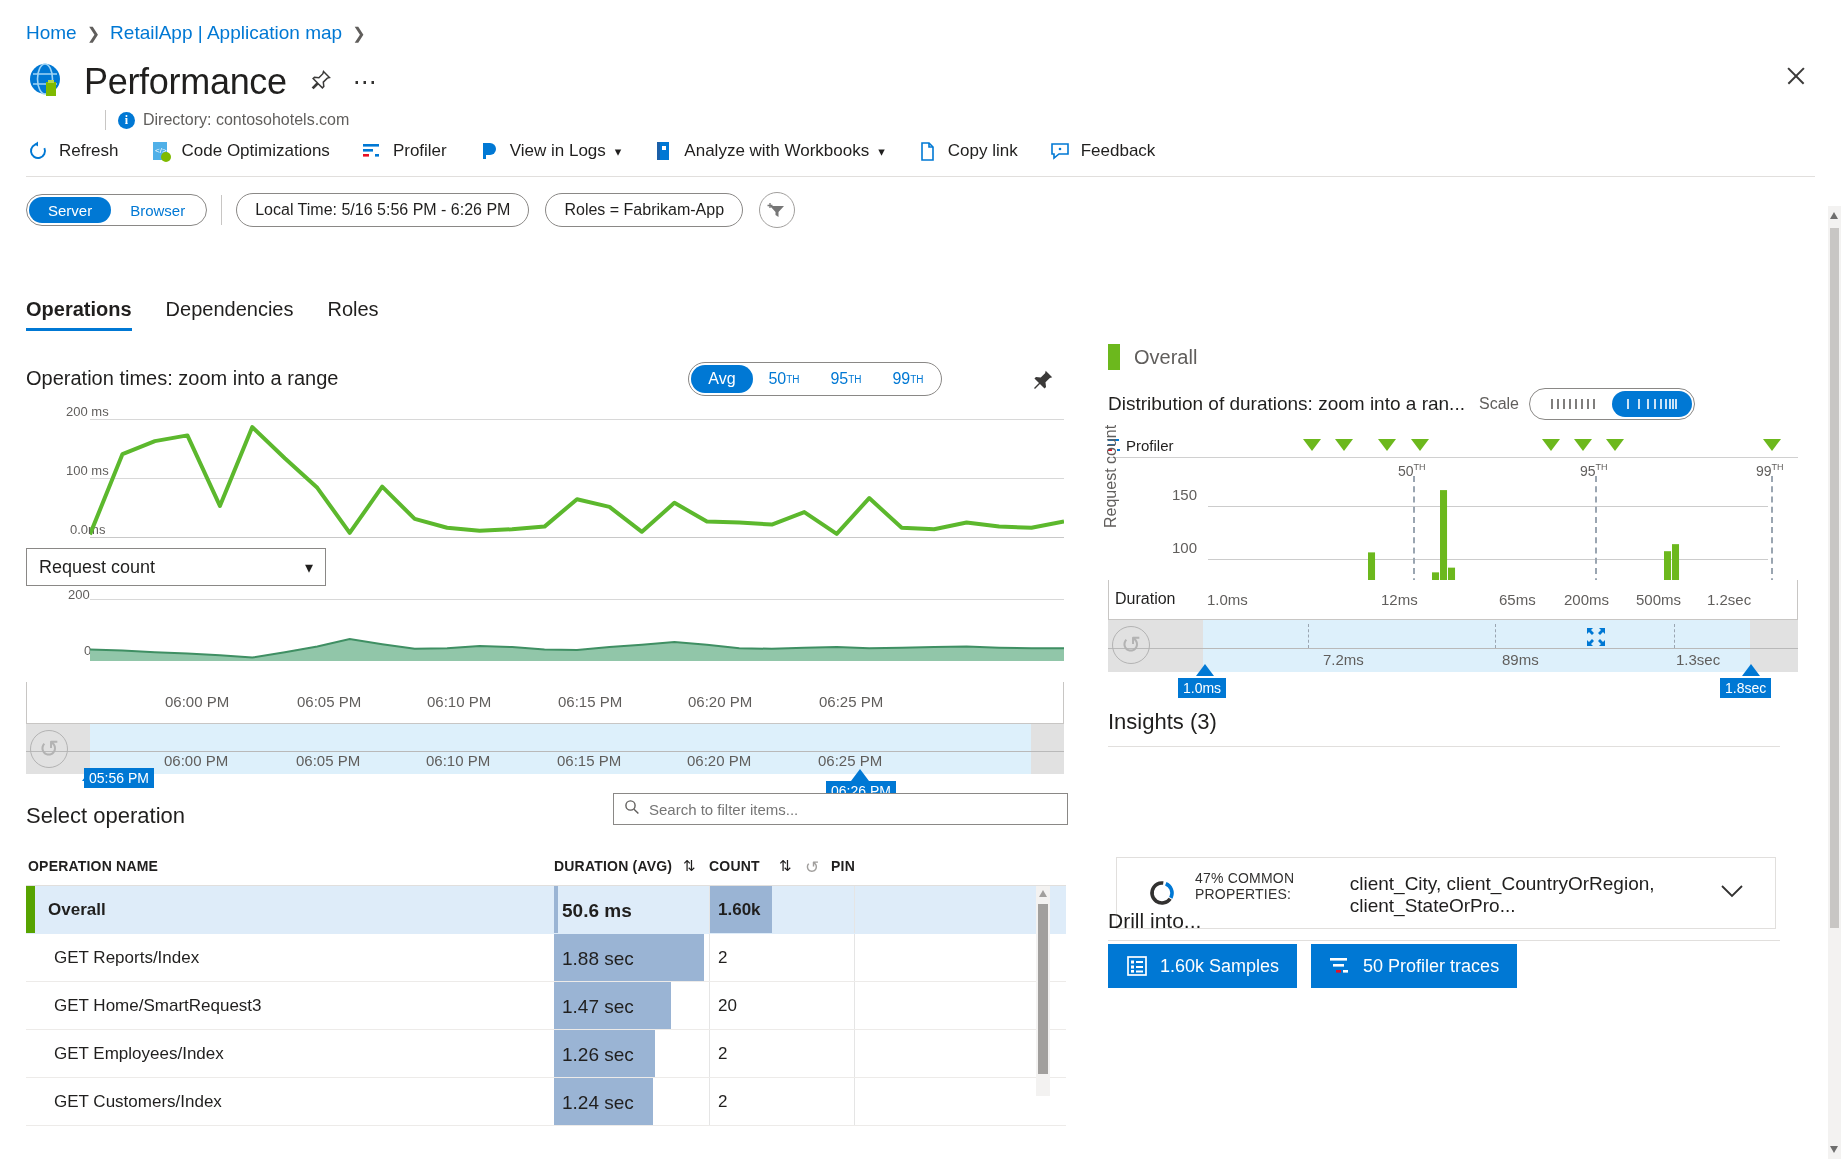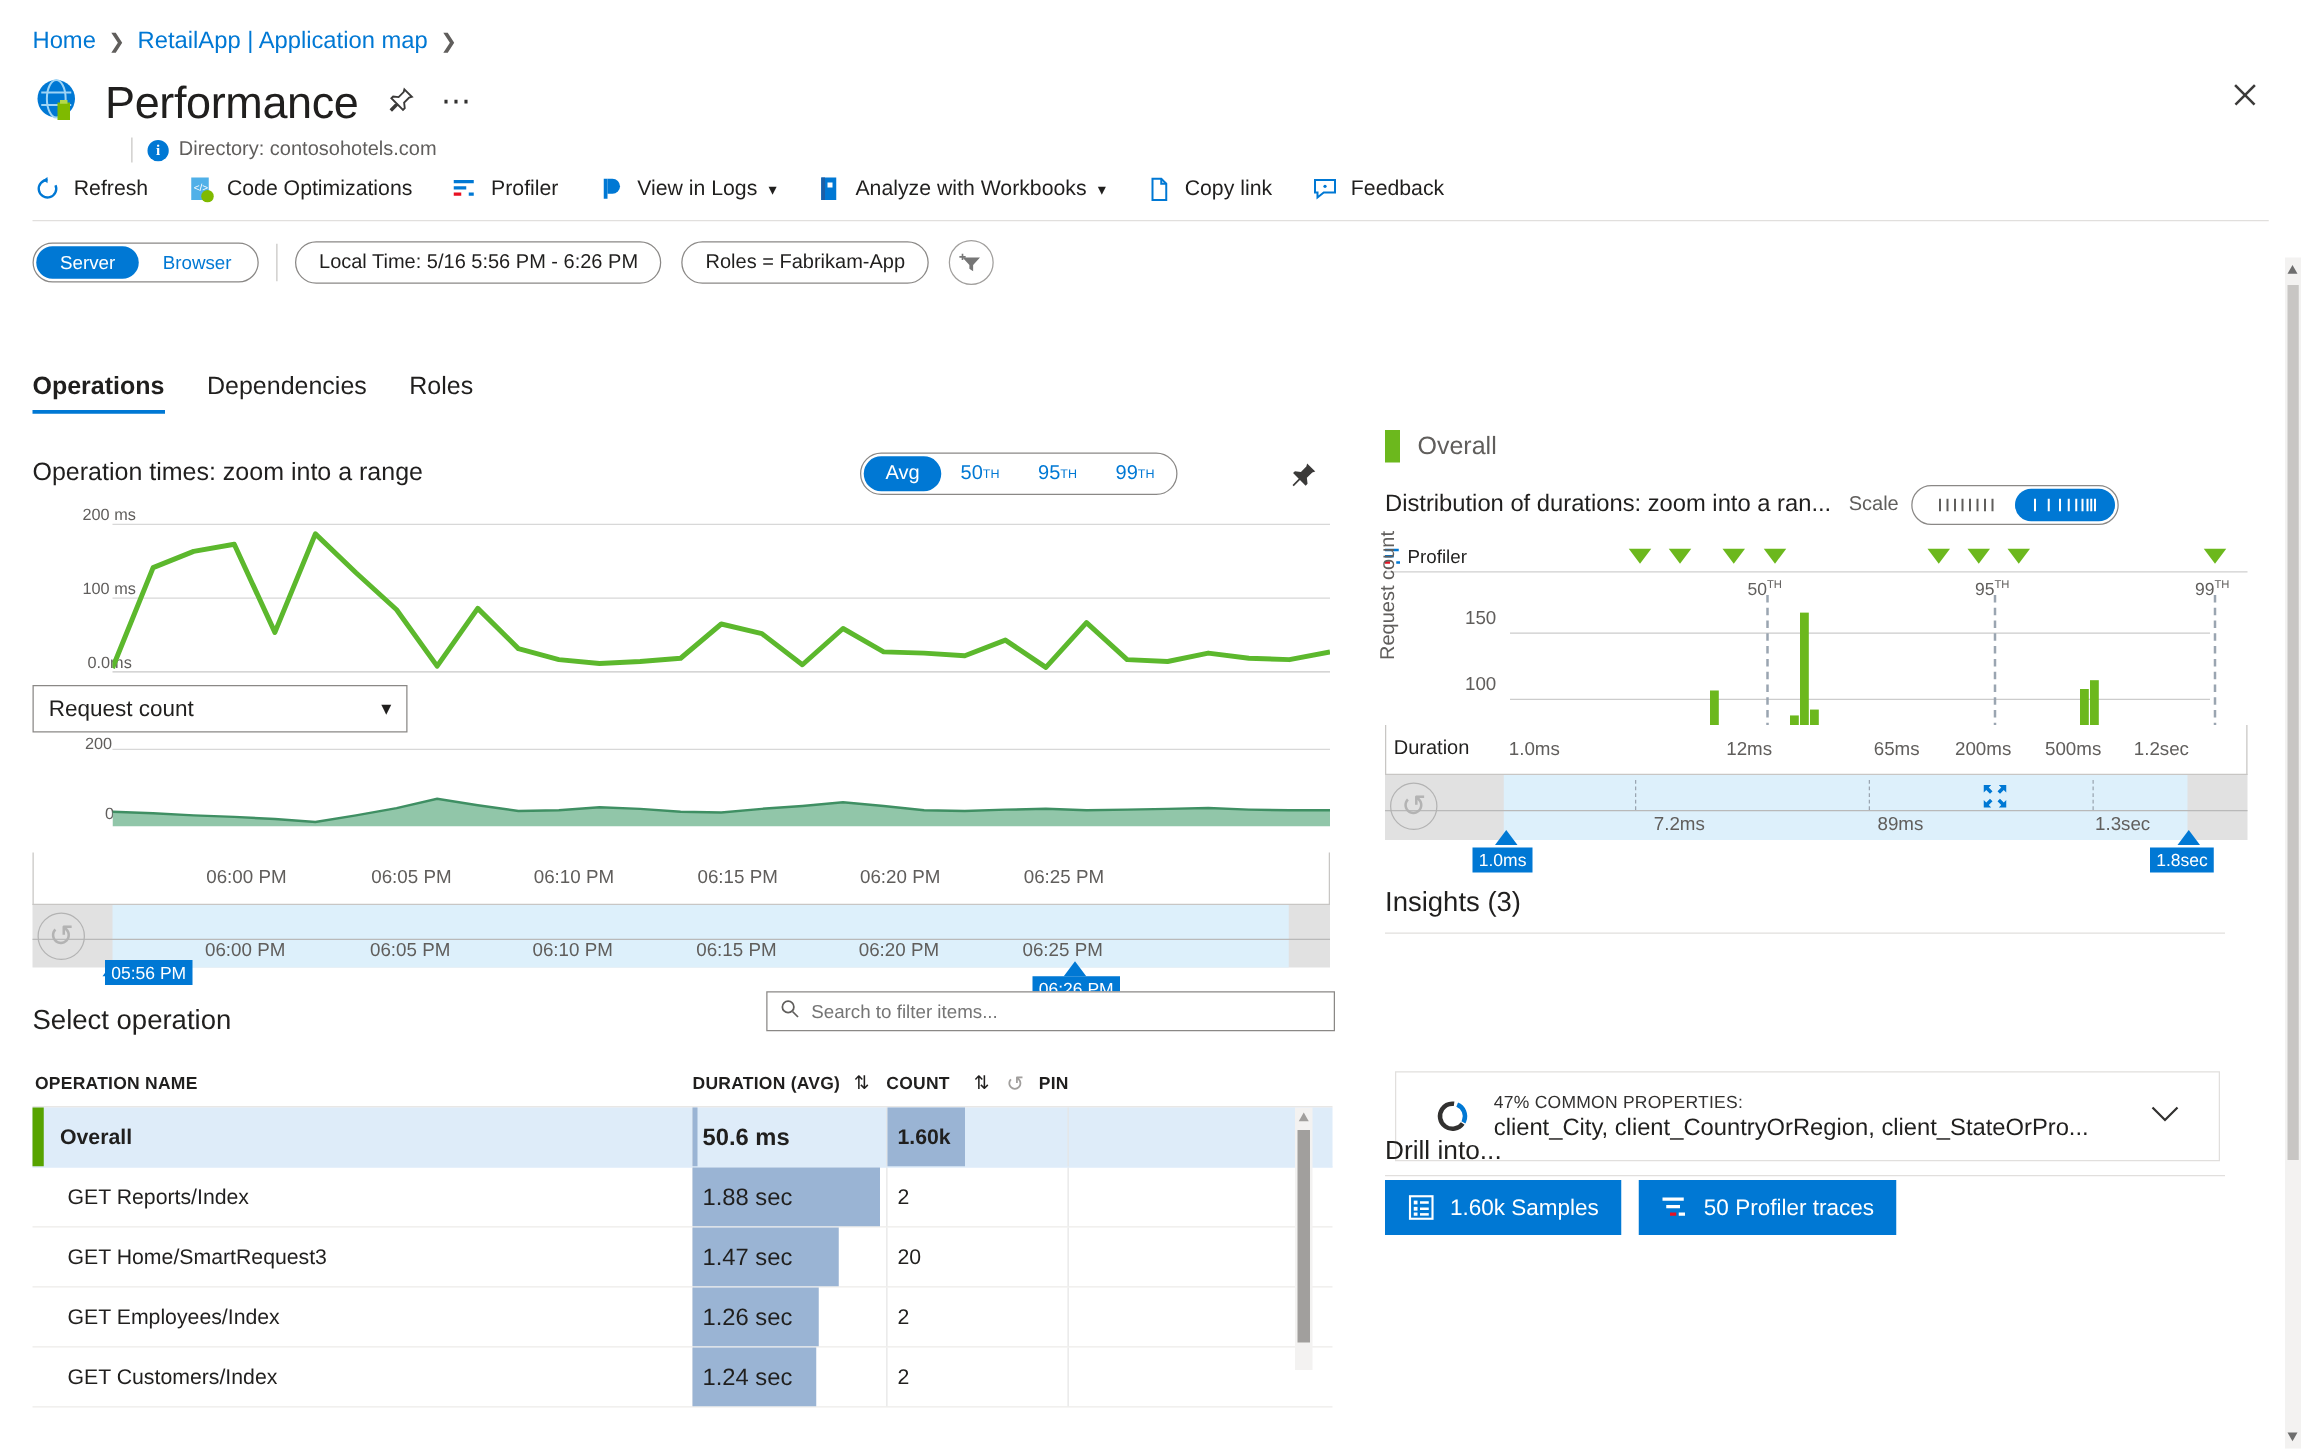--- a/index.html
+++ b/index.html
@@ -643,21 +643,21 @@
     <div class="insights-div"></div>
 
 
     <div class="icard" style="top:513px;">
       <span class="donut">
         <svg width="30" height="30" viewBox="0 0 30 30">
           <circle cx="15" cy="15" r="10" fill="none" stroke="#323130" stroke-width="3.6" stroke-dasharray="42 21" transform="rotate(35 15 15)"></circle>
           <circle cx="15" cy="15" r="10" fill="none" stroke="#0078d4" stroke-width="3.6" stroke-dasharray="17 46" transform="rotate(-68 15 15)"></circle>
         </svg>
       </span>
-      <span style="display:flex; flex-direction:column;">
+      <span style="display:flex; flex-direction:row;">
         <span class="pct">47% COMMON PROPERTIES:</span>
         <span class="props">client_City, client_CountryOrRegion, client_StateOrPro...</span>
       </span>
       <span class="chevd">
         <svg width="26" height="16" viewBox="0 0 26 16">
             <path d="M3 3 L13 13 L23 3" fill="none" stroke="#323130" stroke-width="1.8"></path>
           </svg>
       </span>
     </div>
 

